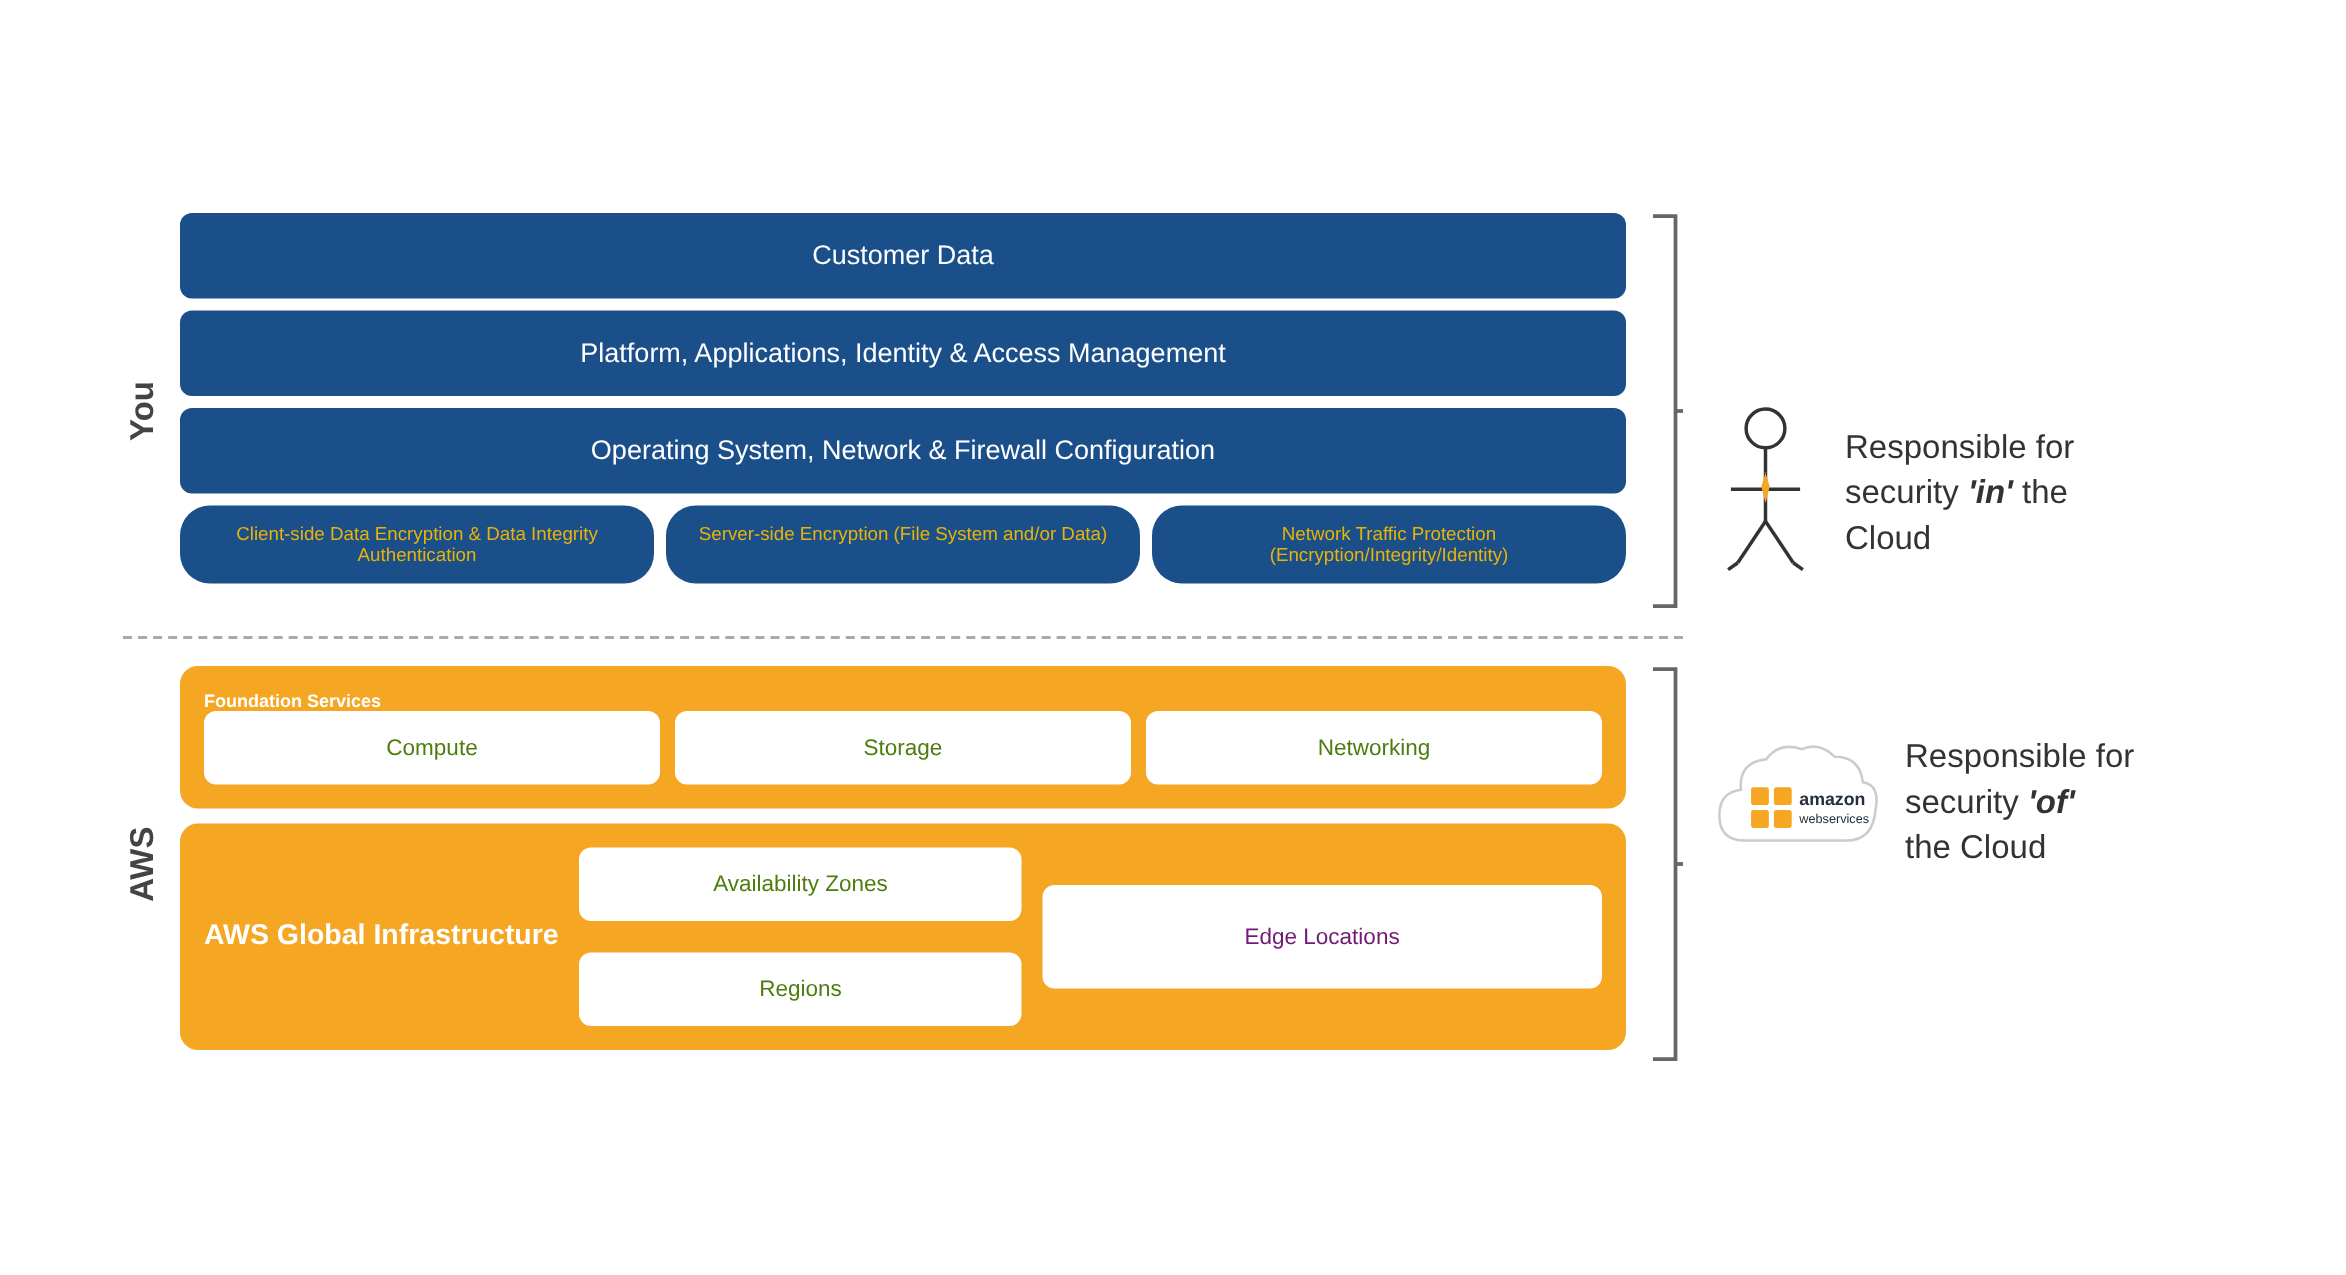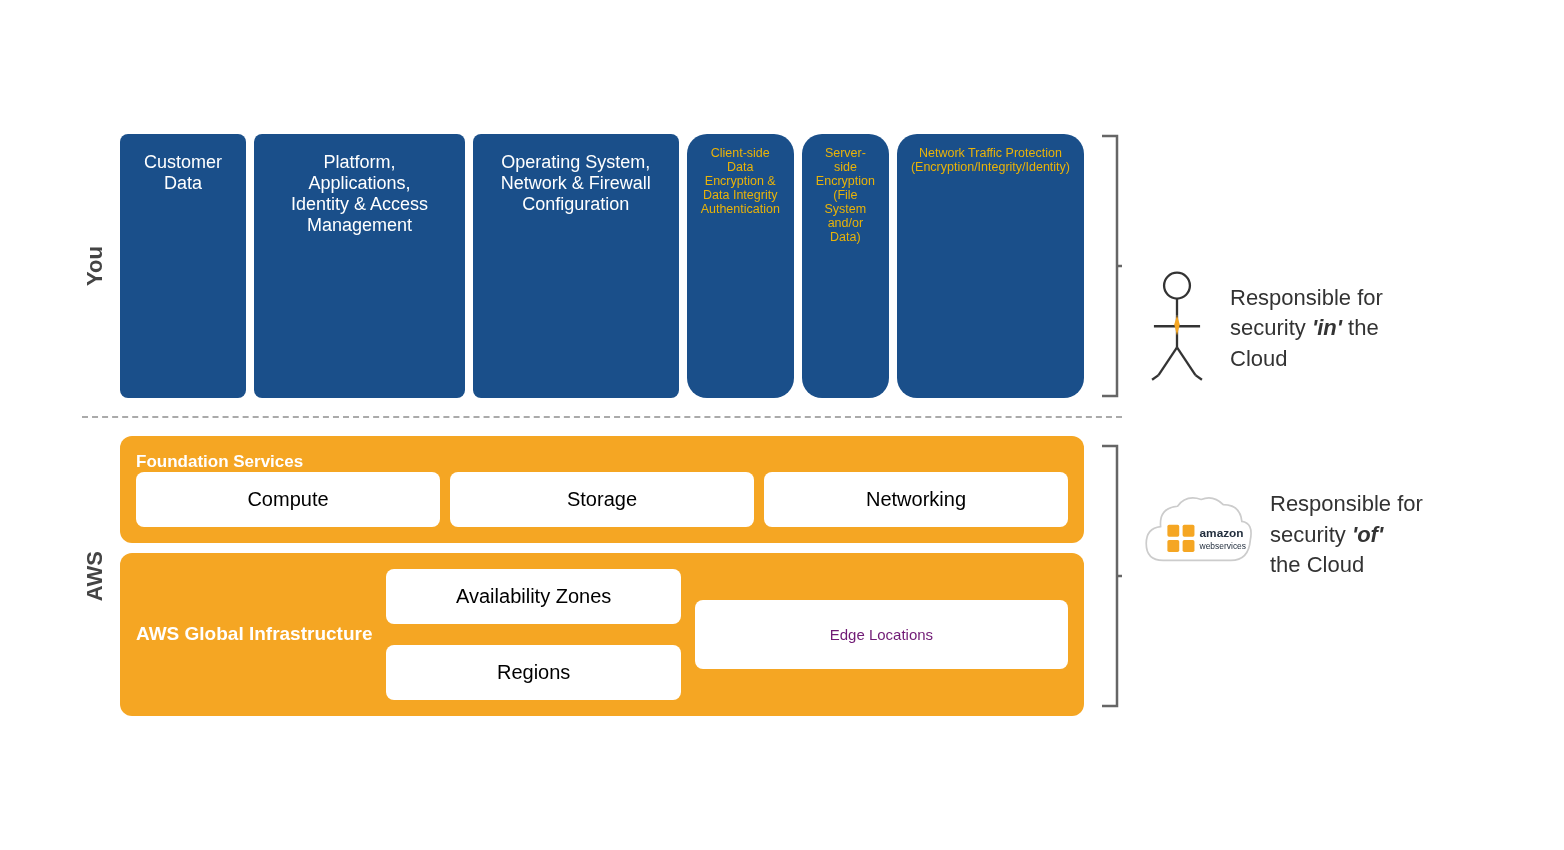--- a/index.html
+++ b/index.html
@@ -37,20 +37,21 @@
     .you-label {
       writing-mode: vertical-rl;
       transform: rotate(180deg);
       font-size: 22px;
       font-weight: 600;
       color: #444;
     }
     .you-blocks {
       flex: 1;
       display: flex;
+      flex-direction: column;
       gap: 8px;
       padding: 8px 0;
     }
     .blue-block {
       background: #1a4f8a;
       color: #fff;
       border-radius: 8px;
       padding: 18px 24px;
       font-size: 18px;
       font-weight: 500;
@@ -104,34 +105,34 @@
       gap: 10px;
       padding: 8px 0;
     }
     .orange-block {
       background: #f5a623;
       border-radius: 12px;
       padding: 16px 16px 16px 16px;
     }
     .orange-block-title {
       color: #fff;
-      font-size: 17px;
+      font-size: 12px;
       font-weight: 700;
     }
     .white-boxes-row {
       display: flex;
       gap: 10px;
     }
     .white-box {
       background: #fff;
       border-radius: 8px;
       padding: 16px 10px;
       text-align: center;
-      font-size: 20px;
-      color: #000000;
+      font-size: 15px;
+      color: #4d7c0f;
       flex: 1;
     }
     
     .infra-block {
       background: #f5a623;
       border-radius: 12px;
       padding: 16px;
       display: flex;
       align-items: center;
       gap: 14px;

